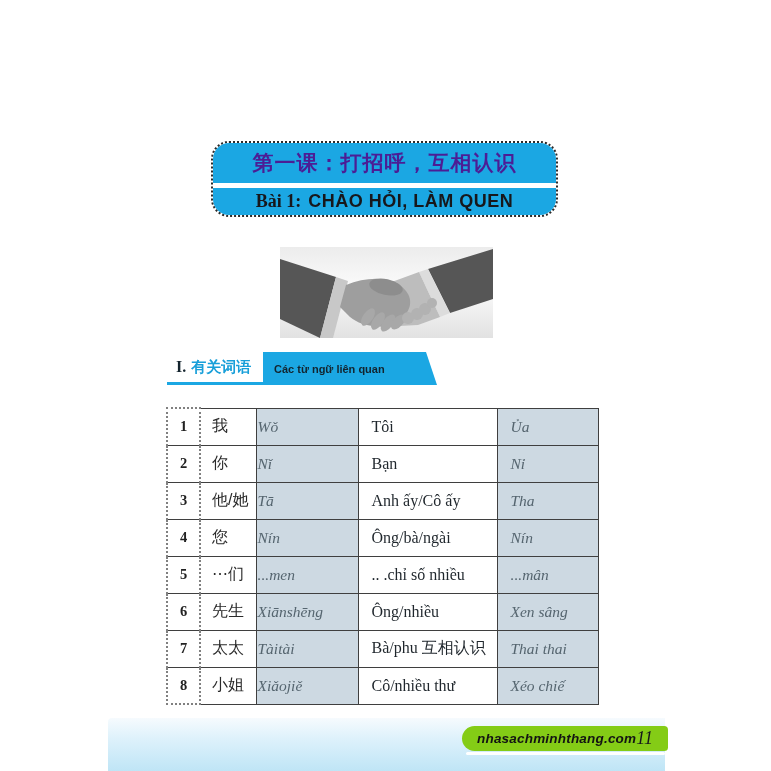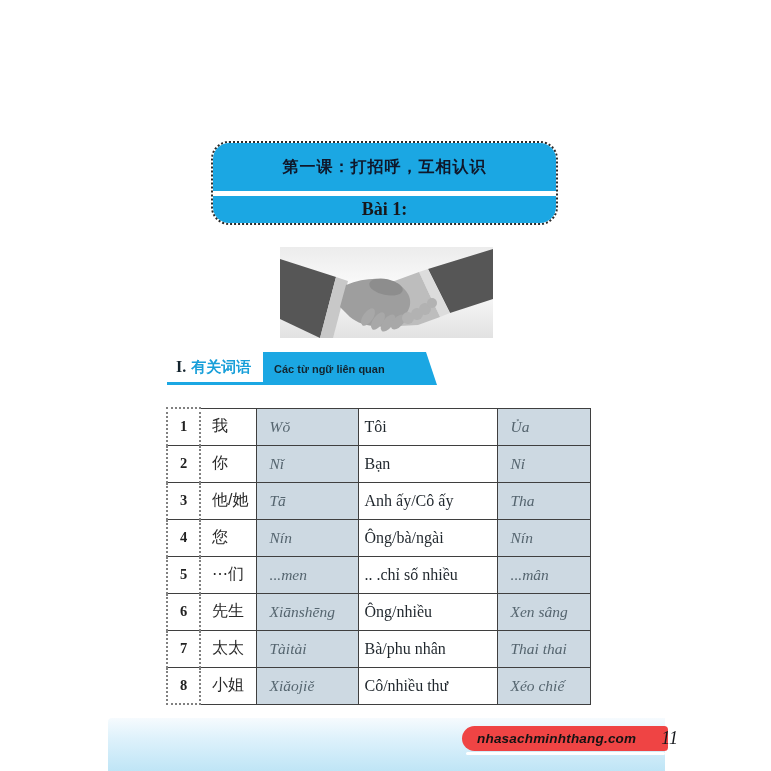--- a/index.html
+++ b/index.html
@@ -6,23 +6,23 @@
   body { background:#ffffff; font-family:"Liberation Sans", sans-serif; }
   .page { position:relative; width:771px; height:771px; background:#ffffff; overflow:hidden; margin:0 auto; }
 
   
   .banner-wrap {
     position:absolute; left:211px; top:141px; width:347px;
     border:2px dotted #2b2b2b; border-radius:18px;
     background:#ffffff; overflow:hidden;
   }
   .banner-top {
-    height:48px; background:#1ba7e3;
+    height:40px; background:#1ba7e3;
     display:flex; align-items:center; justify-content:center;
-    color:#0f172a; font-size:16px; font-weight:bold; letter-spacing:1px;
+    color:#4c1d95; font-size:21px; font-weight:bold; letter-spacing:1px;
   }
   .banner-gap { height:5px; background:#ffffff; }
   .banner-bottom {
     height:27px; background:#1ba7e3;
     display:flex; align-items:center; justify-content:center;
     color:#17171b; font-size:18px; font-weight:bold;
   }
   .banner-bottom .bai { font-family:"Liberation Serif", serif; font-weight:bold; }
   .banner-bottom .caps { margin-left:7px; letter-spacing:0.5px; }
 
@@ -53,55 +53,56 @@
   .c-han, .c-pin, .c-vie, .c-pho { border:1.5px solid #3f3f3f; }
   .c-num {
     width:33px; text-align:center;
     border-top:1.5px solid #3f3f3f; border-bottom:1.5px solid #3f3f3f;
     border-left:2px dotted #808080; border-right:2px dotted #808080;
     font-family:"Liberation Serif", serif; font-weight:bold; font-size:14.5px; color:#222222;
   }
   .vocab tr:first-child .c-num { border-top:2px dotted #808080; }
   .vocab tr:last-child  .c-num { border-bottom:2px dotted #808080; }
   .c-han { width:56px;  padding-left:11px; font-size:16px; color:#2a2a2a; }
-  .c-pin { width:102px; padding-left:13px; background:#cdd9e2;
+  .c-pin { width:102px; padding-left:1px; background:#cdd9e2;
            font-family:"Liberation Serif", serif; font-style:italic; font-size:15.5px; color:#55656f; }
-  .c-vie { width:139px; padding-left:6px;
+  .c-vie { width:139px; padding-left:13px;
            font-family:"Liberation Serif", serif; font-size:16px; color:#1f262c; }
-  .c-pho { width:93px; padding-left:13px; background:#cdd9e2;
+  .c-pho { width:101px; padding-left:13px; background:#cdd9e2;
            font-family:"Liberation Serif", serif; font-style:italic; font-size:15.5px; color:#55656f; }
 
   
   .footer-band {
     position:absolute; left:108px; top:718px; width:557px; height:53px;
     background:linear-gradient(to bottom, #f6fbfe 0%, #ddf1fb 40%, #bfe5f6 100%);
     border-top-left-radius:4px;
   }
   .footer-pill {
     position:absolute; left:462px; top:726px; width:206px; height:25px;
-    background:#ef4444; border-radius:13px 4px 4px 13px;
-    display:flex; align-items:center;gap:25px;
+    background:#84cc16; border-radius:13px 4px 4px 13px;
+    display:flex; align-items:center;
   }
   .site { font-weight:bold; font-style:italic; font-size:13.5px; color:#131313; padding-left:15px; letter-spacing:0.2px; }
   .pagenum { margin-left:auto; padding-right:18px; font-style:italic;
              font-family:"Liberation Serif", serif; font-size:18px; color:#15181c; }
   .footer-line { position:absolute; left:466px; top:752px; width:199px; height:3px; background:#ffffff; border-radius:2px; }
 </style>
 </head>
 <body>
 
 <div class="page">
 
   <div class="banner-wrap">
     <div class="banner-top">
       <span>第一课：打招呼，互相认识</span>
     </div>
     <div class="banner-gap"></div>
     <div class="banner-bottom">
       <span class="bai">Bài 1:</span>
+      <span class="caps">CHÀO HỎI, LÀM QUEN</span>
     </div>
   </div>
 
   <div class="handshake">
     <svg width="213" height="91" viewBox="0 0 213 91" xmlns="http://www.w3.org/2000/svg">
       <defs>
         <linearGradient id="hsbg" x1="0" y1="0" x2="0" y2="1">
           <stop offset="0" stop-color="#ececec"></stop>
           <stop offset="0.45" stop-color="#fbfbfb"></stop>
           <stop offset="1" stop-color="#e2e2e2"></stop>
@@ -182,21 +183,21 @@
         <td class="c-num">6</td>
         <td class="c-han">先生</td>
         <td class="c-pin">Xiānshēng</td>
         <td class="c-vie">Ông/nhiều</td>
         <td class="c-pho">Xen sâng</td>
       </tr>
       <tr>
         <td class="c-num">7</td>
         <td class="c-han">太太</td>
         <td class="c-pin">Tàitài</td>
-        <td class="c-vie">Bà/phu nhân</td>
+        <td class="c-vie">Bà/phu 互相认识</td>
         <td class="c-pho">Thai thai</td>
       </tr>
       <tr>
         <td class="c-num">8</td>
         <td class="c-han">小姐</td>
         <td class="c-pin">Xiǎojiě</td>
         <td class="c-vie">Cô/nhiều thư</td>
         <td class="c-pho">Xéo chiế</td>
       </tr>
     </tbody>

